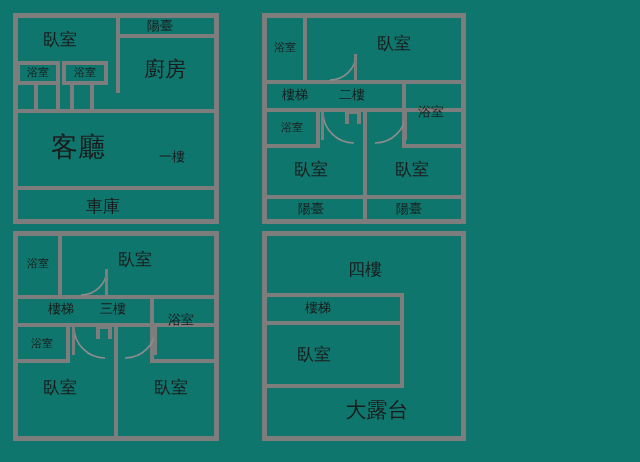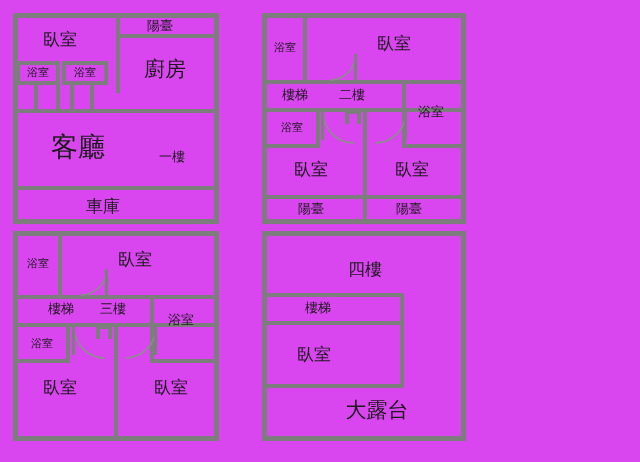--- a/index.html
+++ b/index.html
@@ -11,21 +11,21 @@
   body {
     width: 640px;
     height: 462px;
     overflow: hidden;
     font-family: "DejaVu Sans", "Liberation Sans", sans-serif;
   }
   #plan-sheet {
     position: relative;
     width: 640px;
     height: 462px;
-    background: #d946ef;
+    background: #0f766e;
   }
   svg.floorplan-svg {
     position: absolute;
     top: 0;
     left: 0;
     width: 640px;
     height: 462px;
   }
   .wall {
     fill: #7d7d7d;

